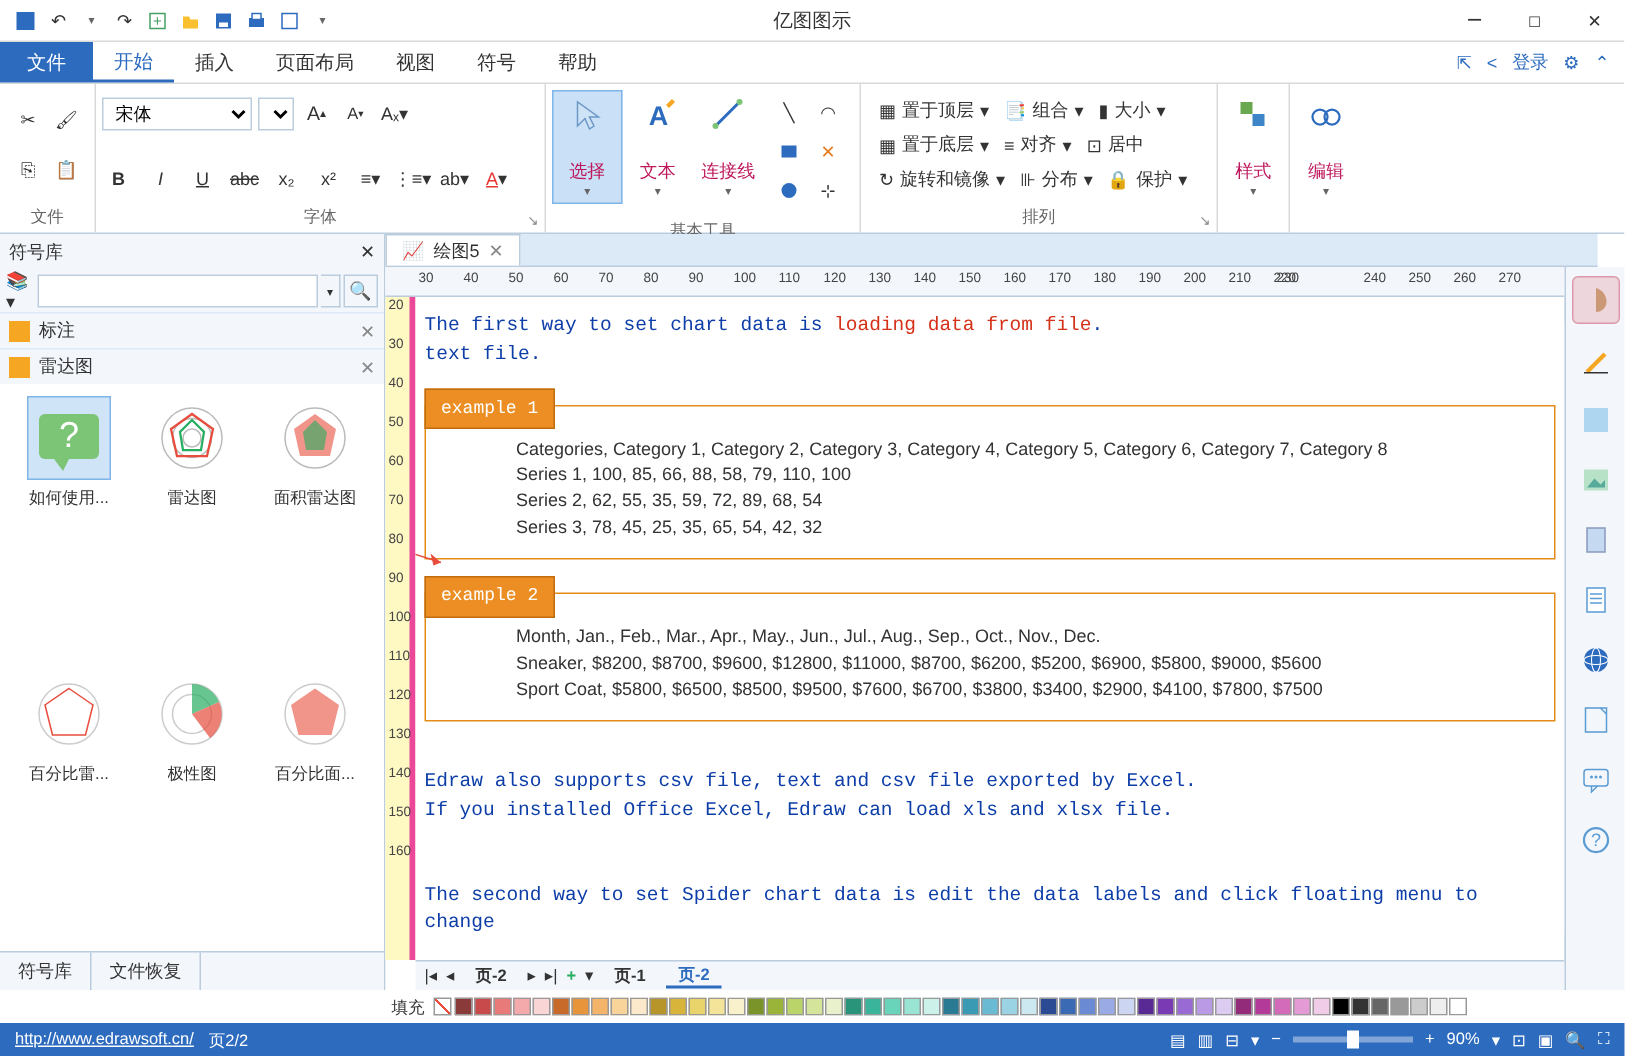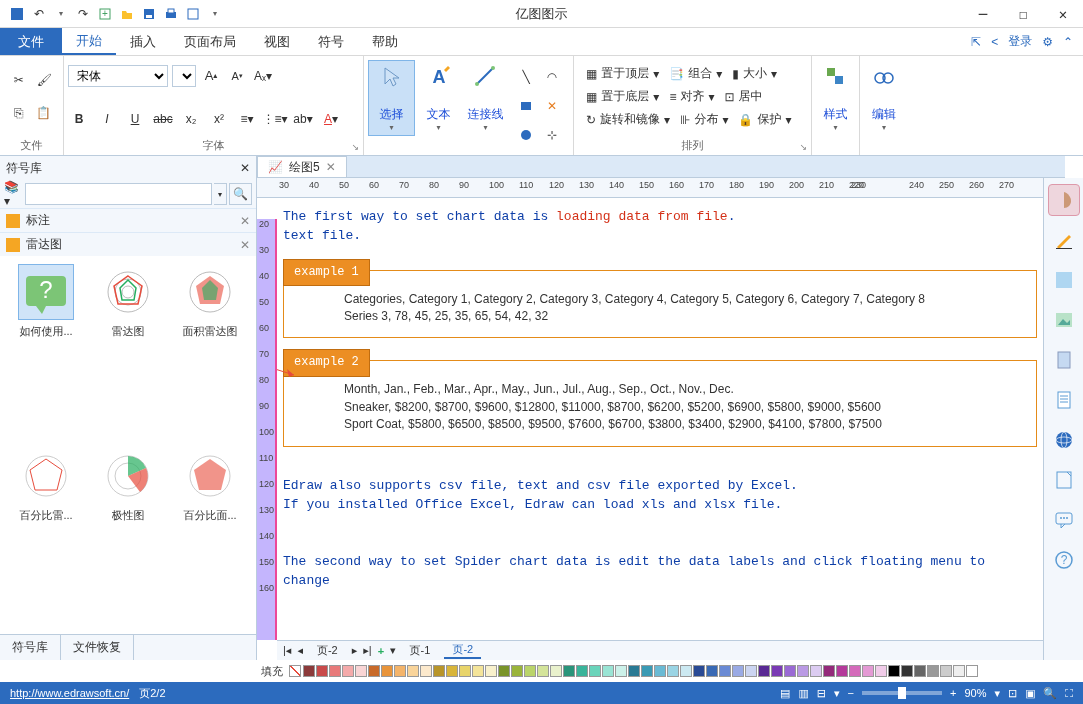--- a/index.html
+++ b/index.html
@@ -26,21 +26,21 @@
 .ribbon-group { border-right: 1px solid #d9d9d9; display: flex; flex-direction: column; }
 .ribbon-group-body { flex: 1; display: flex; padding: 4px; }
 .ribbon-group-label { text-align: center; font-size: 11px; color: #666; height: 18px; line-height: 16px; position: relative; }
 .ribbon-group-label .launcher { position: absolute; right: 4px; top: 2px; font-size: 9px; color: #888; }
 .rb-col { display: flex; flex-direction: column; justify-content: space-around; gap: 2px; }
 .rb-row { display: flex; align-items: center; gap: 4px; }
 .rb-btn { width: 22px; height: 22px; display: flex; align-items: center; justify-content: center; cursor: pointer; }
 .rb-bigbtn { display: flex; flex-direction: column; align-items: center; justify-content: center; width: 48px; height: 76px; cursor: pointer; }
 .rb-bigbtn.active { background: #c9e0f7; border: 1px solid #7fb5e8; }
 .rb-bigbtn .icon-box { width: 26px; height: 26px; }
-.rb-bigbtn .label { font-size: 12px; color: #1d4ed8; margin-top: 16px; }
+.rb-bigbtn .label { font-size: 12px; color: #be185d; margin-top: 16px; }
 .rb-bigbtn .arrow { font-size: 8px; color: #666; }
 .font-select { width: 100px; height: 22px; border: 1px solid #bcd; background: #fff; padding: 0 4px; font-size: 12px; }
 .size-select { width: 24px; height: 22px; border: 1px solid #bcd; background: #fff; padding: 0 4px; font-size: 12px; }
 .btn-med { display: flex; align-items: center; gap: 4px; padding: 2px 4px; height: 22px; cursor: pointer; font-size: 12px; color: #333; }
 
 
 .doctabs { height: 22px; background: #dce9f7; border-bottom: 1px solid #bcd; display: flex; align-items: stretch; position: absolute; top: 156px; left: 257px; right: 18px; }
 .doctab { background: #fff; padding: 0 10px; display: flex; align-items: center; gap: 6px; border: 1px solid #bcd; border-bottom: none; font-size: 12px; }
 .doctab .close { color: #888; cursor: pointer; }
 
@@ -60,32 +60,32 @@
 .shape-cell .thumb { width: 56px; height: 56px; display: flex; align-items: center; justify-content: center; }
 .shape-cell.active .thumb { background: #d0e4f8; border: 1px solid #7fb5e8; }
 .shape-cell .label { font-size: 11px; text-align: center; white-space: nowrap; overflow: hidden; text-overflow: ellipsis; max-width: 70px; }
 .sidebar-footer { border-top: 1px solid #bcd; height: 26px; display: flex; }
 .sidebar-footer .tab { flex: 0 0 auto; padding: 0 12px; display: flex; align-items: center; border-right: 1px solid #bcd; font-size: 12px; }
 
 
 .canvas-host { position: absolute; top: 178px; left: 257px; right: 40px; bottom: 44px; background: #fff; }
 .ruler-top { height: 20px; background: #f3f7fc; border-bottom: 1px solid #bcd; position: relative; font-size: 9px; color: #444; }
 .ruler-top .tick { position: absolute; top: 2px; }
-.ruler-left { width: 20px; background: #c4b5fd; border-right: 2px solid #ec4899; position: absolute; top: 20px; bottom: 20px; left: 0; font-size: 9px; color: #444; margin-top: 21px; }
+.ruler-left { width: 20px; background: #fef9c3; border-right: 4px solid #ec4899; position: absolute; top: 20px; bottom: 20px; left: 0; font-size: 9px; color: #444; }
 .ruler-left .tick { position: absolute; left: 2px; transform: rotate(0); }
 .page { position: absolute; top: 20px; left: 20px; right: 0; bottom: 20px; overflow: auto; background: #fff; }
 .content { padding: 10px 6px; font-family: "Courier New", monospace; font-size: 13px; line-height: 1.45; }
 .content .blue { color: #0d3ea8; }
 .content .red { color: #d43118; }
 .example-box { border: 1px solid #e48b19; margin: 12px 0; position: relative; }
 .example-head { position: absolute; top: -12px; left: -1px; background: #ec8e23; color: #fff; font-size: 12px; padding: 4px 10px; border: 1px solid #c06c0f; font-family: "Courier New", monospace; }
 .example-body { padding: 20px 30px 12px 60px; font-family: Arial, sans-serif; font-size: 12px; line-height: 1.45; color: #333; }
 .arrow-line { position: absolute; top: 122px; left: -158px; width: 180px; height: 60px; pointer-events: none; z-index: 5; }
 .canvas-bottom { position: absolute; bottom: 0; left: 20px; right: 0; height: 20px; background: #f3f7fc; border-top: 1px solid #bcd; display: flex; align-items: center; font-size: 11px; gap: 6px; padding: 0 6px; }
-.canvas-bottom .pg-tab { padding: 0 8px; }
+.canvas-bottom .pg-tab { padding: 0 8px; font-weight: bold; }
 .canvas-bottom .pg-tab.active { color: #2c6bbe; border-bottom: 2px solid #2c6bbe; }
 .scroll-up-btn, .scroll-down-btn { position: absolute; right: -17px; width: 17px; height: 17px; background: #f3f7fc; border: 1px solid #bcd; display: flex; align-items: center; justify-content: center; font-size: 9px; }
 .scroll-up-btn { top: 20px; }
 .scroll-down-btn { bottom: 20px; }
 
 
 .rightbar { position: absolute; top: 178px; right: 0; width: 40px; bottom: 44px; background: #f3f7fc; border-left: 1px solid #bcd; display: flex; flex-direction: column; align-items: center; padding-top: 6px; gap: 8px; }
 .rightbar .rb-icon { width: 32px; height: 32px; display: flex; align-items: center; justify-content: center; cursor: pointer; border-radius: 4px; }
 
 
@@ -255,20 +255,21 @@
         <div class="rb-row">
             <span class="rb-btn">
               <svg width="14" height="14">
                 <ellipse cx="7" cy="7" rx="5" ry="5" fill="#2c6bbe"></ellipse>
               </svg>
             </span>
             <span class="rb-btn">⊹</span>
           </div>
       </div>
     </div>
+    <div class="ribbon-group-label">基本工具</div>
   </div>
 
   <div class="ribbon-group" style="width:238px">
     <div class="ribbon-group-body">
         <div class="rb-col" style="width:100%;padding:2px 4px;gap:0">
       <div class="rb-row" style="gap:2px">
         <span class="btn-med">▦ <span>置于顶层</span>▾</span>
         <span class="btn-med">📑 <span>组合</span>▾</span>
         <span class="btn-med">▮ <span>大小</span>▾</span>
       </div>
@@ -465,20 +466,22 @@
         <polygon points="175,55 168,49 170,57" fill="#e74c3c"></polygon>
       </svg>
     <div class="content">
       <div class="blue"><span>The first way to set chart data is </span><span class="red">loading data from file</span><span>.</span></div>
       <div class="blue">text file.</div>
 
       <div class="example-box" style="margin-top:24px">
         <div class="example-head">example 1</div>
         <div class="example-body">
           <div>Categories, Category 1, Category 2, Category 3, Category 4, Category 5, Category 6, Category 7, Category 8</div>
+          <div>Series 1, 100, 85, 66, 88, 58, 79, 110, 100</div>
+          <div>Series 2, 62, 55, 35, 59, 72, 89, 68, 54</div>
           <div>Series 3, 78, 45, 25, 35, 65, 54, 42, 32</div>
         </div>
       </div>
 
       <div class="example-box" style="margin-top:22px">
         <div class="example-head">example 2</div>
         <div class="example-body">
           <div>Month, Jan., Feb., Mar., Apr., May., Jun., Jul., Aug., Sep., Oct., Nov., Dec.</div>
           <div>Sneaker, $8200, $8700, $9600, $12800, $11000, $8700, $6200, $5200, $6900, $5800, $9000, $5600</div>
           <div>Sport Coat, $5800, $6500, $8500, $9500, $7600, $6700, $3800, $3400, $2900, $4100, $7800, $7500</div>

